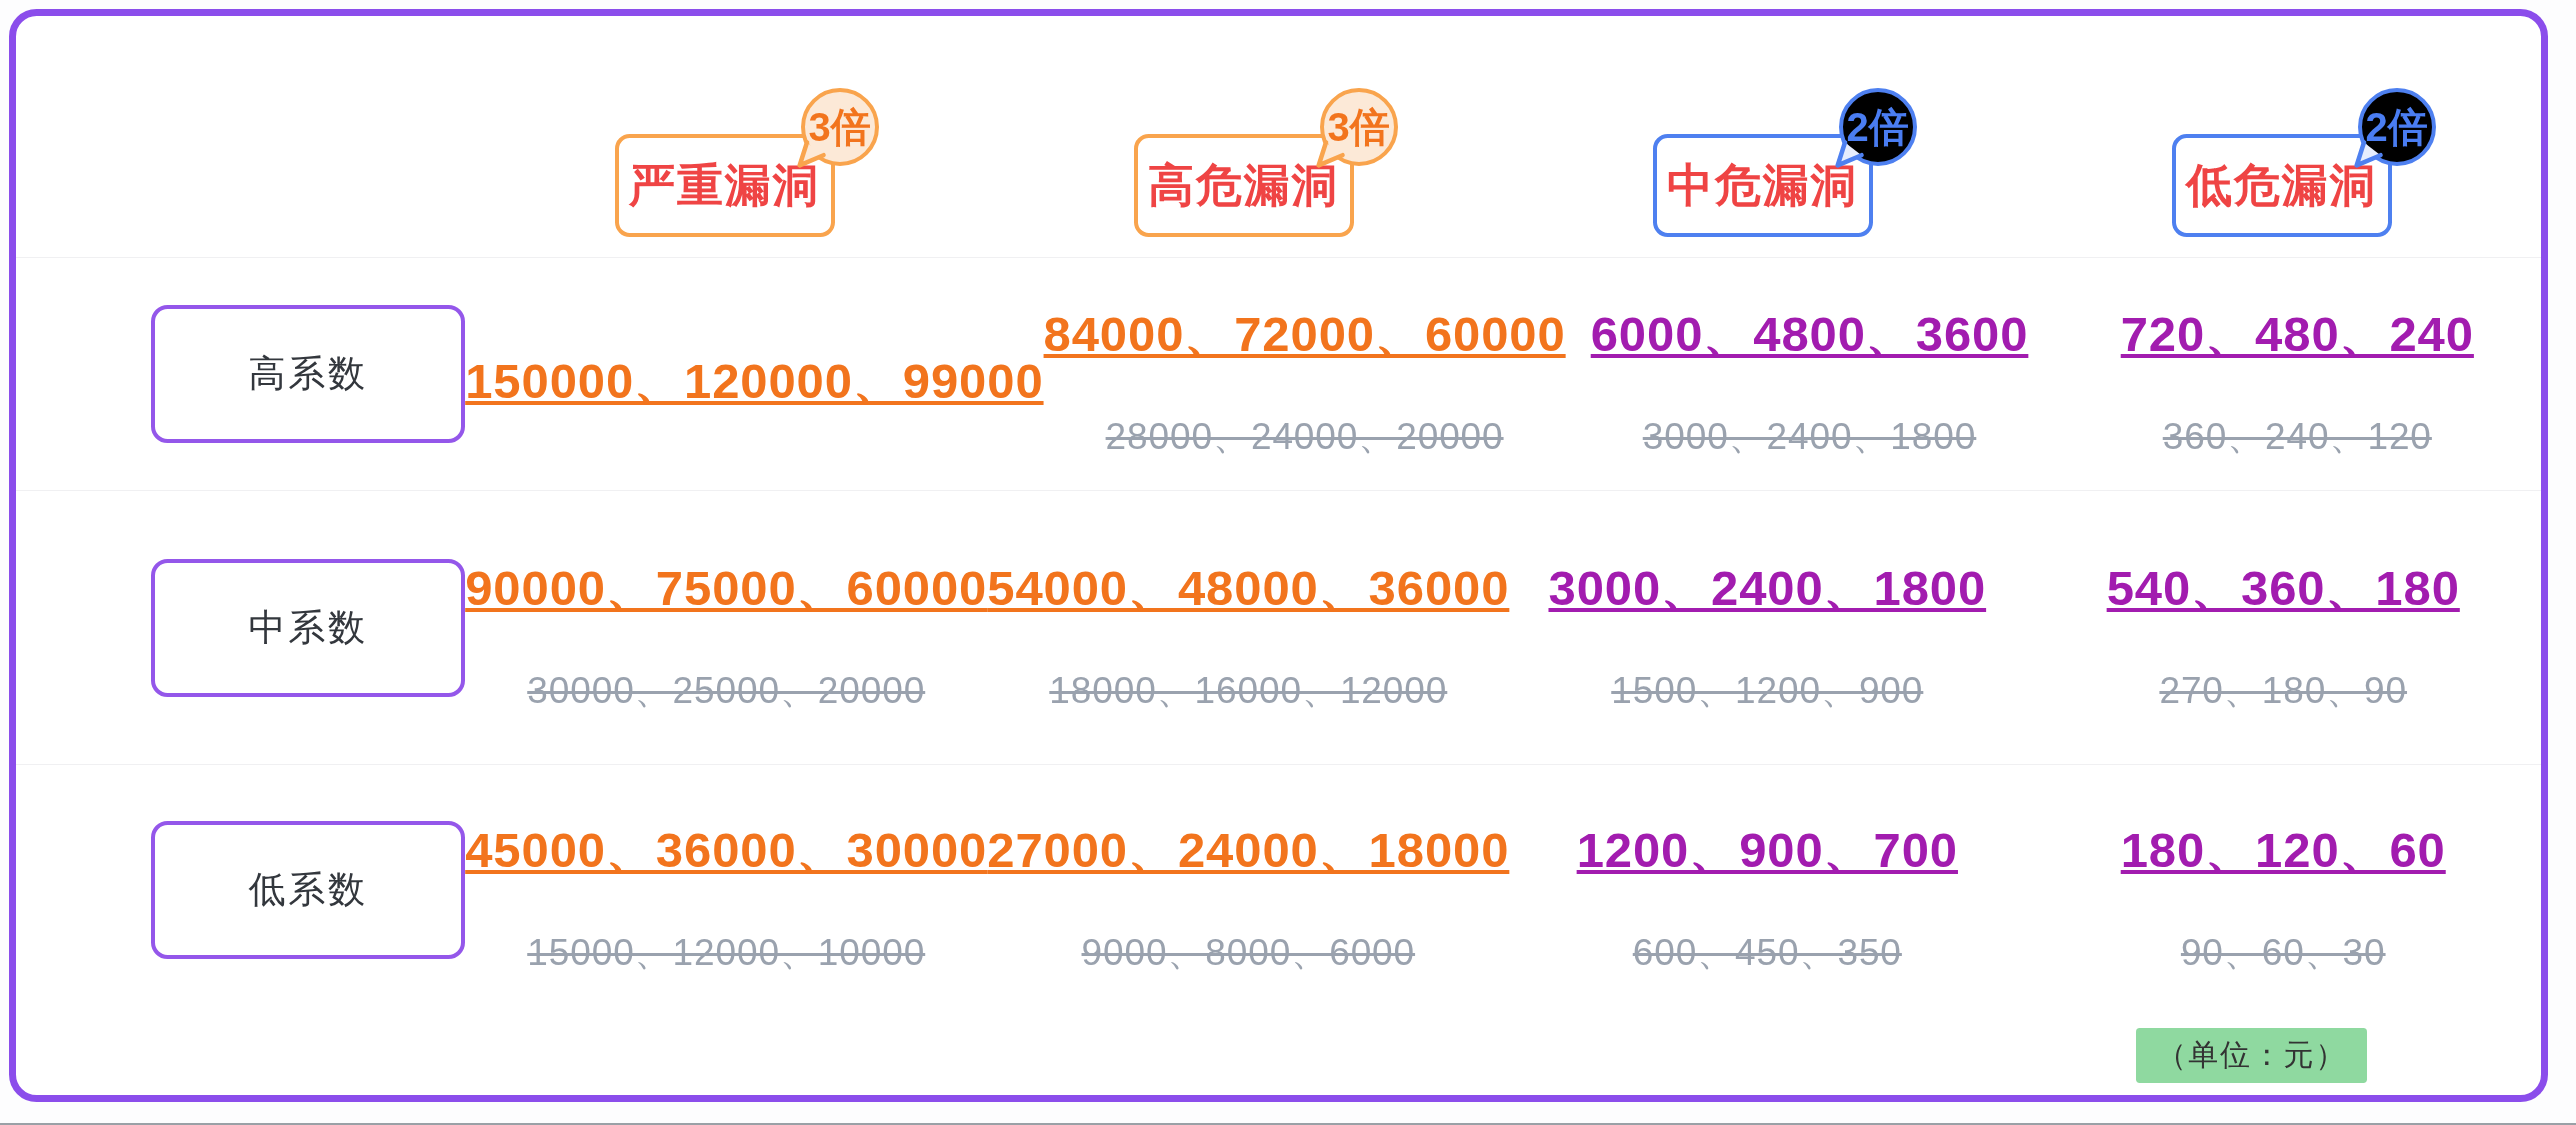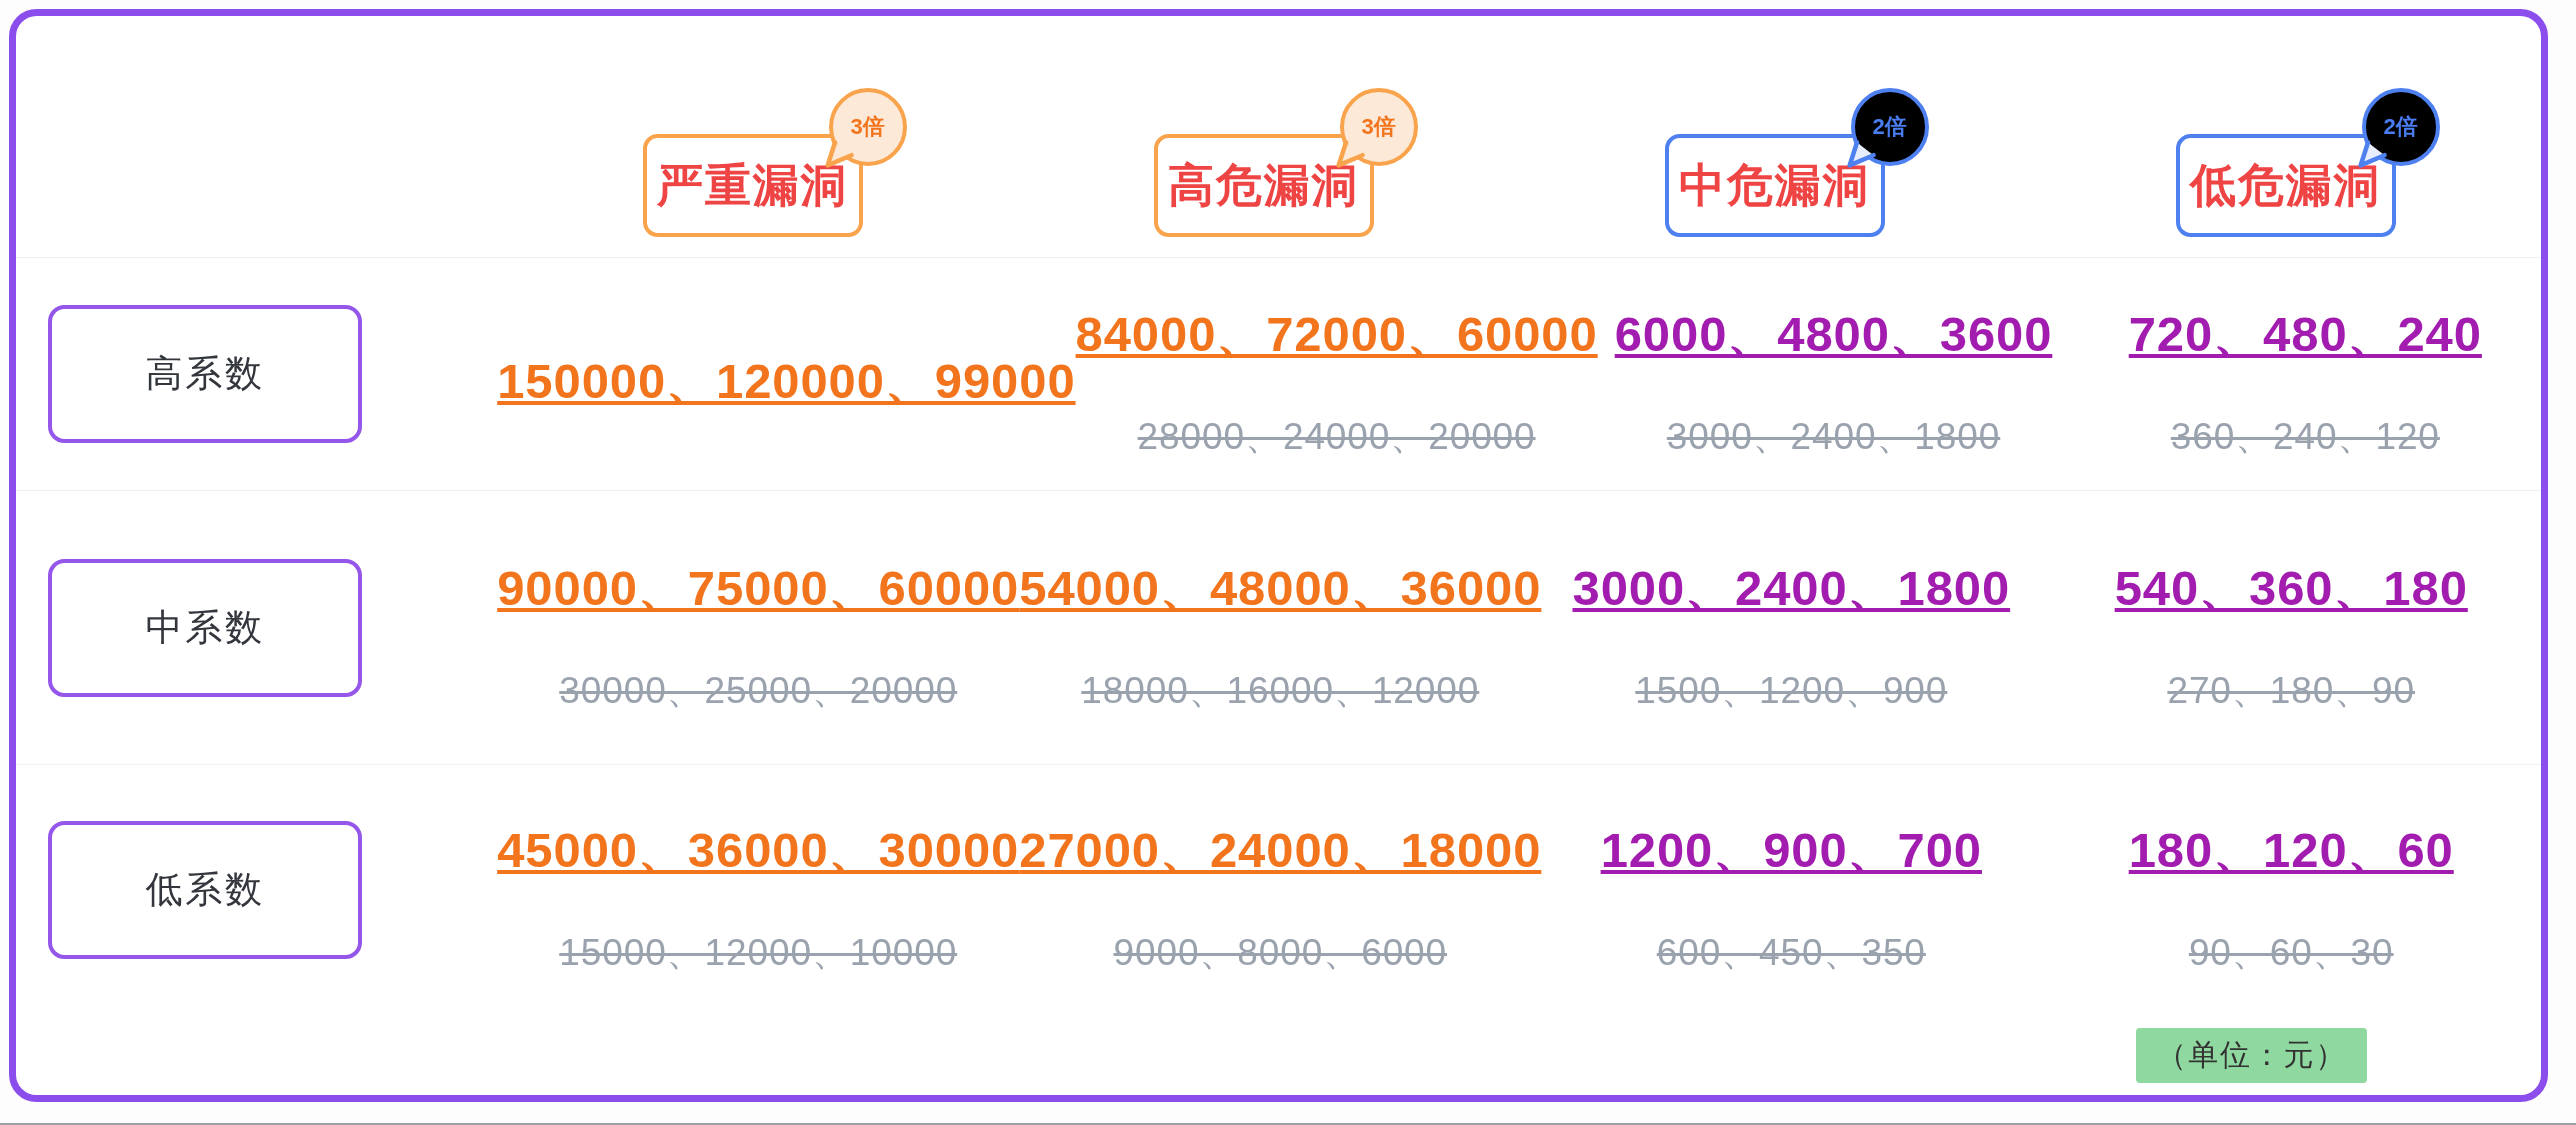--- a/index.html
+++ b/index.html
@@ -20,38 +20,38 @@
     background:#fff; box-sizing:border-box; overflow:hidden;
   }
   .row { display:flex; }
   .header-row { height:241px; }
   .data-row { border-top:1.8px solid #F0F0F2; }
   .data-row.r1 { height:232px; }
   .data-row.r2 { height:273px; }
   .data-row.r3 { height:249px; }
   .footer-row { height:83px; display:flex; justify-content:flex-end; align-items:center; padding-right:174px; }
 
-  .label-col { width:449px; flex:none; display:flex; align-items:center; justify-content:flex-start;padding-left:32px; }
+  .label-col { width:449px; flex:none; display:flex; align-items:center; justify-content:flex-end; }
   .col { flex:1; display:flex; align-items:center; justify-content:center; }
   .header-row .col { align-items:flex-end; padding-bottom:20px; }
 
   .header-box {
     position:relative; width:220px; height:103px;
     background:#fff; border-radius:14.7px; box-sizing:border-box;
     display:flex; align-items:center; justify-content:center;
   }
   .header-box.orange { border:4.6px solid #F9A44D; }
   .header-box.blue   { border:4.6px solid #4E80F0; }
   .header-label { font-size:46px; font-weight:700; color:#ef4444; letter-spacing:1.8px; }
 
   .badge {
     position:absolute; top:-50px; right:-48px;
     width:70px; height:70px; border-radius:50%;
     display:flex; align-items:center; justify-content:center;
-    border:4.6px solid; font-size:22px; font-weight:700;
+    border:4.6px solid; font-size:40px; font-weight:700;
     z-index:2;
   }
   .badge.orange { border-color:#F9A44D; background:#FCE9D7; color:#F2741D; }
   .badge.blue   { border-color:#4E80F0; background:#000000; color:#4A7DF2; }
   .badge-tail { position:absolute; left:-8.3px; bottom:-6.4px; width:33px; height:33px; }
 
   .label-box {
     width:314px; height:138px; box-sizing:border-box;
     border:4.6px solid #9457EA; border-radius:16.5px; background:#fff;
     display:flex; align-items:center; justify-content:center;

